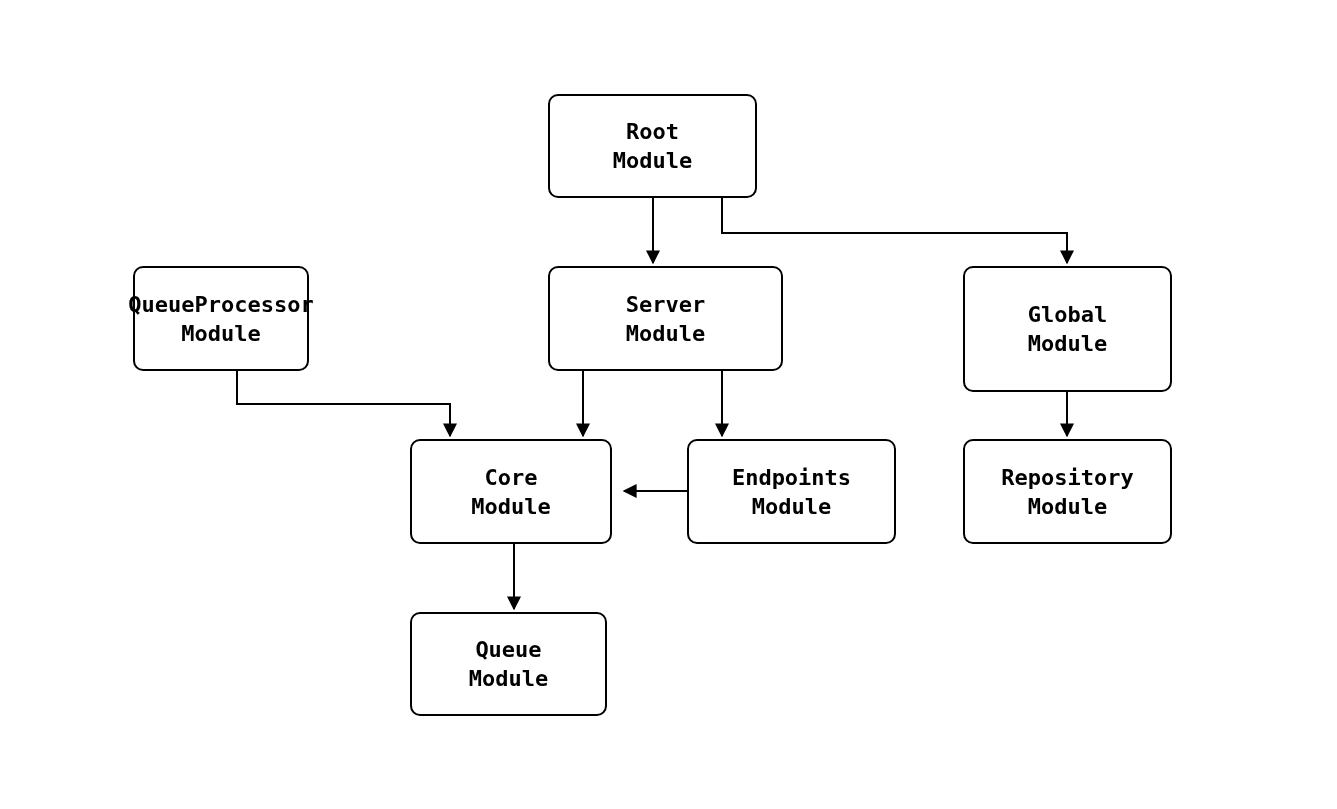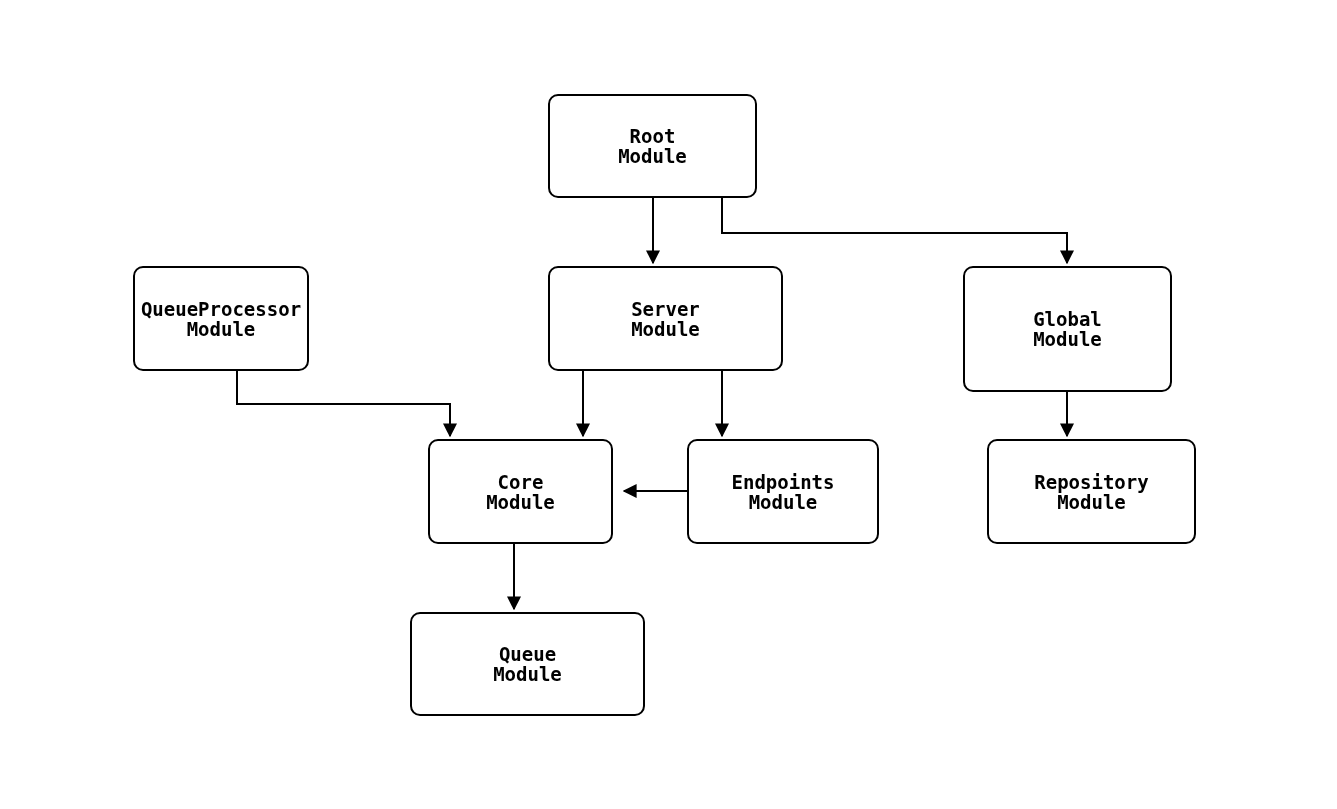--- a/index.html
+++ b/index.html
@@ -37,22 +37,22 @@
       box-sizing: border-box;
       background: #ffffff;
       border: 2px solid #000000;
       border-radius: 10px;
       display: flex;
       align-items: center;
       justify-content: center;
       text-align: center;
       color: #000000;
       font-weight: bold;
-      font-size: 19px;
-      line-height: 20px;
+      font-size: 22px;
+      line-height: 29px;
     }
     .node .node-label {
       white-space: pre-line;
     }
   </style>
 </head>
 <body>
 
 <div class="canvas">
 
@@ -85,33 +85,33 @@
   <div class="node" style="left:548px; top:266px; width:235px; height:105px">
     <span class="node-label">Server
 Module</span>
   </div>
 
   <div class="node" style="left:963px; top:266px; width:209px; height:126px">
     <span class="node-label">Global
 Module</span>
   </div>
 
-  <div class="node" style="left:428px; top:439px; width:185px; height:105px">
+  <div class="node" style="left:410px; top:439px; width:202px; height:105px">
     <span class="node-label">Core
 Module</span>
   </div>
 
-  <div class="node" style="left:687px; top:439px; width:192px; height:105px">
+  <div class="node" style="left:687px; top:439px; width:209px; height:105px">
     <span class="node-label">Endpoints
 Module</span>
   </div>
 
-  <div class="node" style="left:987px; top:439px; width:209px; height:105px">
+  <div class="node" style="left:963px; top:439px; width:209px; height:105px">
     <span class="node-label">Repository
 Module</span>
   </div>
 
-  <div class="node" style="left:410px; top:612px; width:235px; height:104px">
+  <div class="node" style="left:410px; top:612px; width:197px; height:104px">
     <span class="node-label">Queue
 Module</span>
   </div>
 
 </div>
 
 </body></html>

